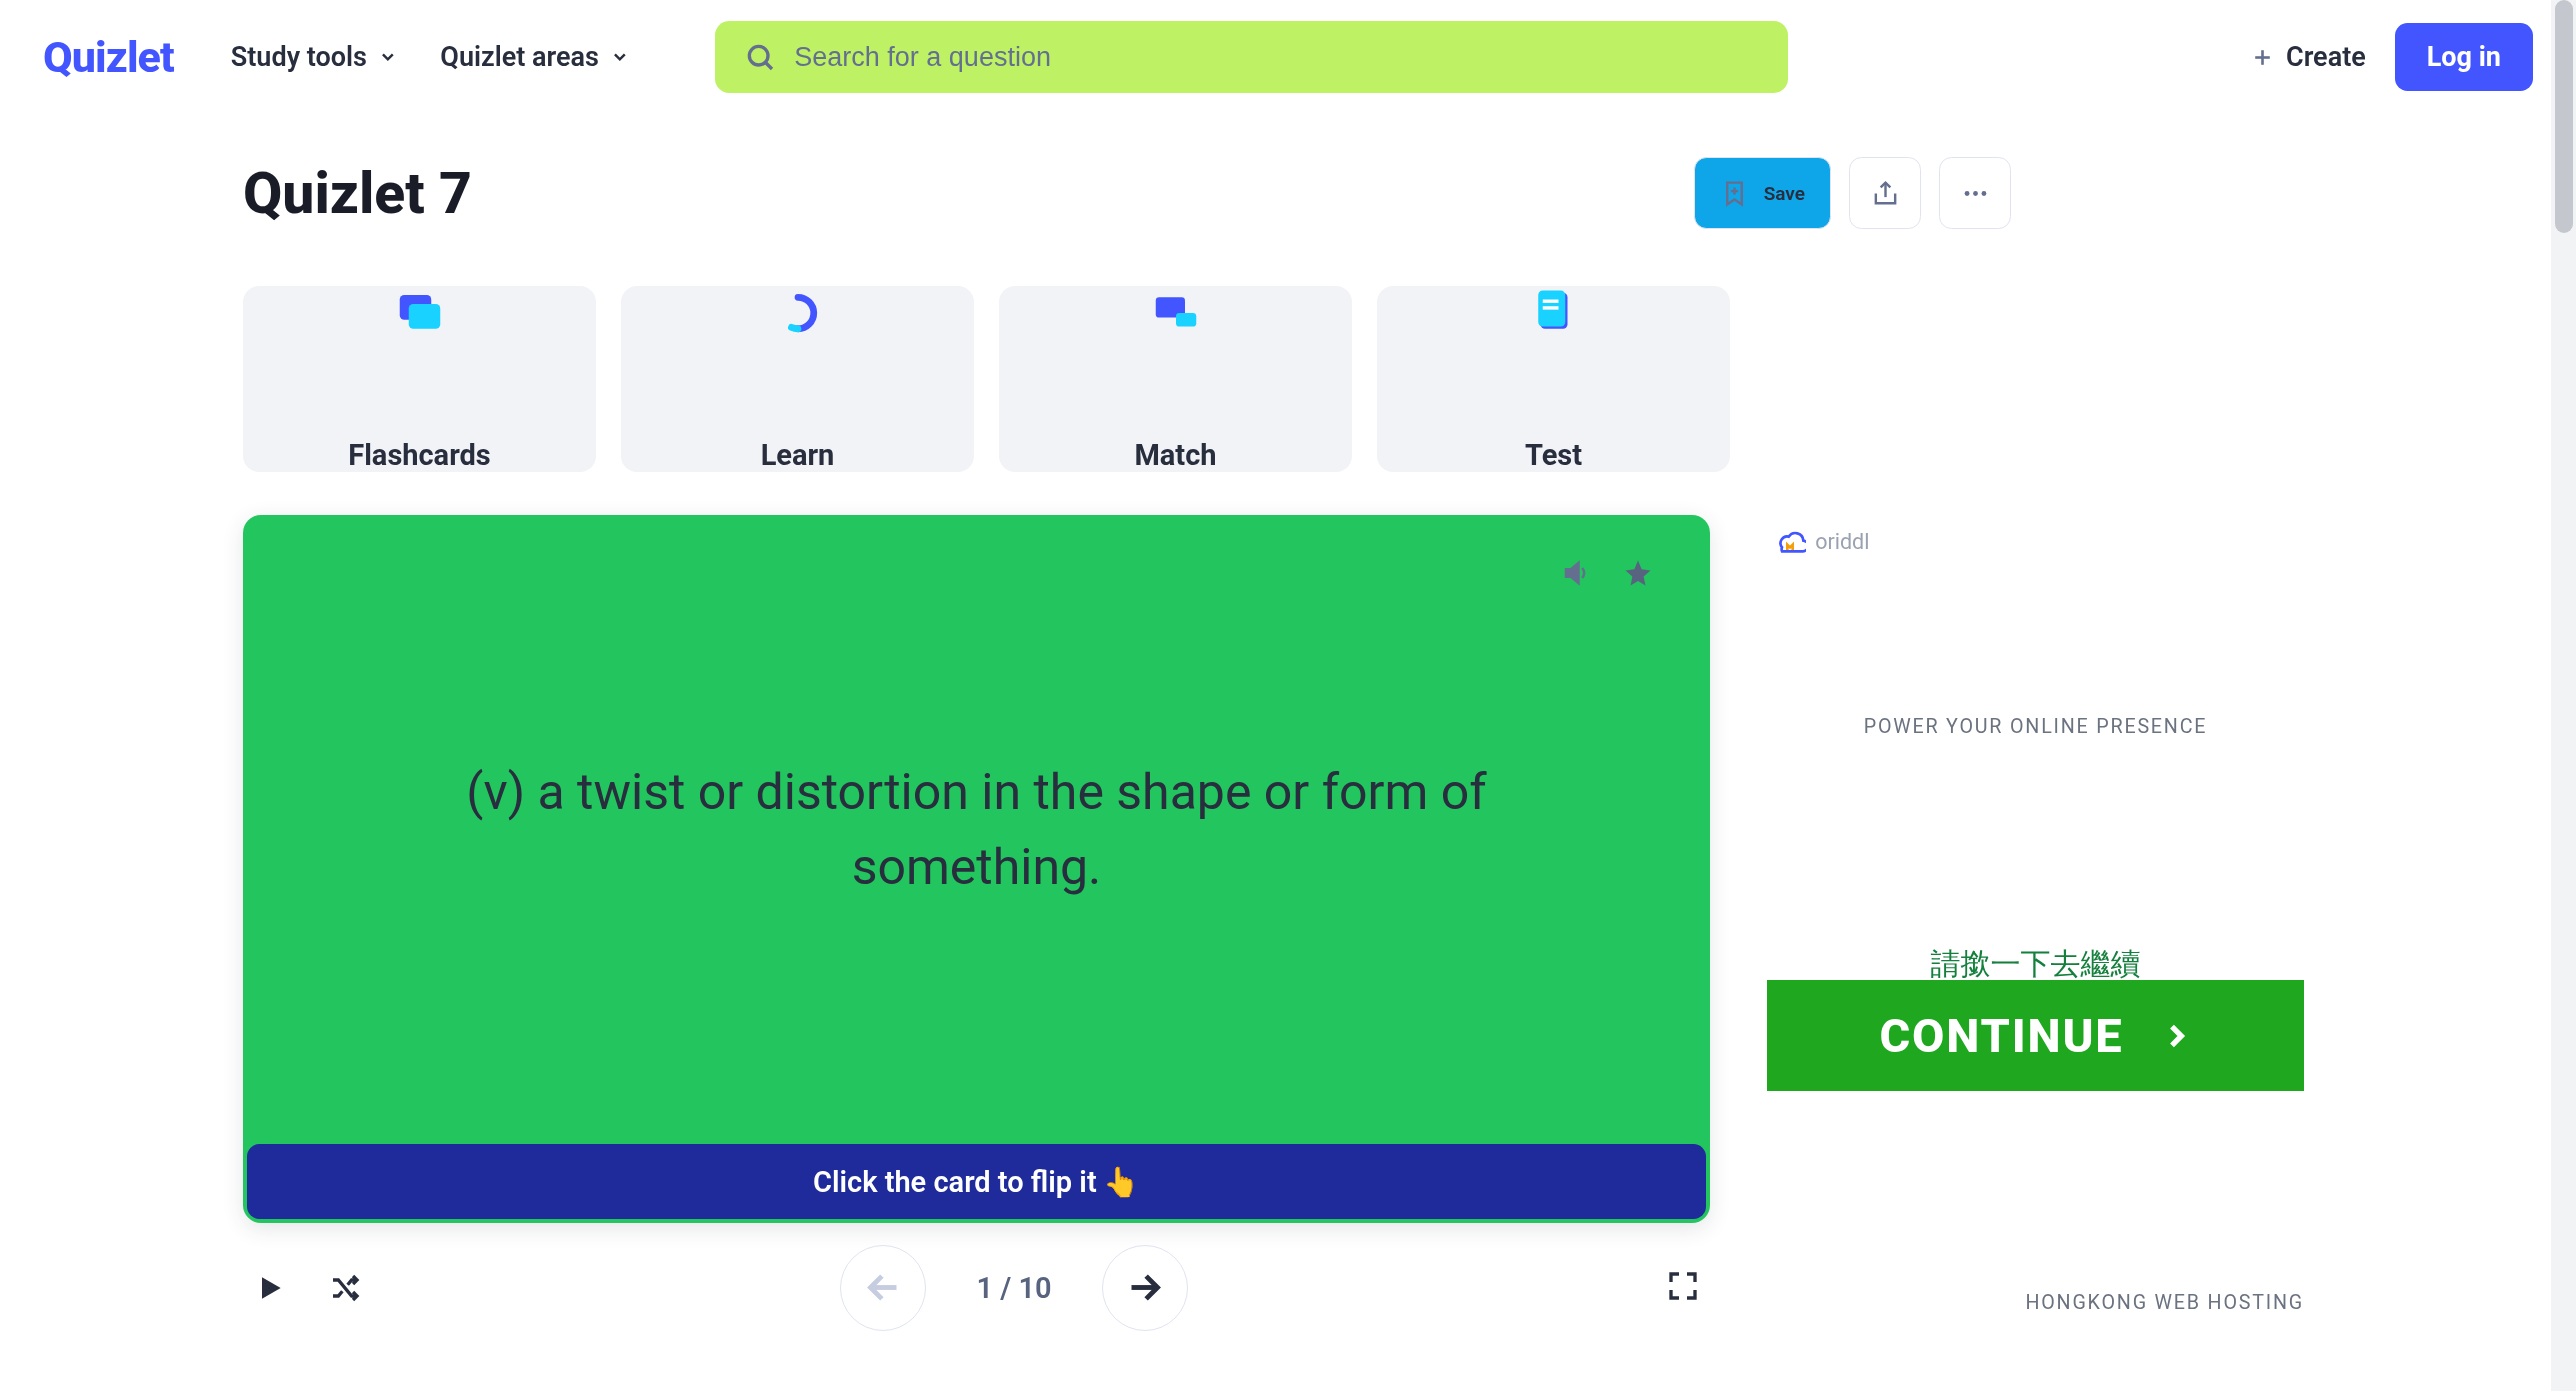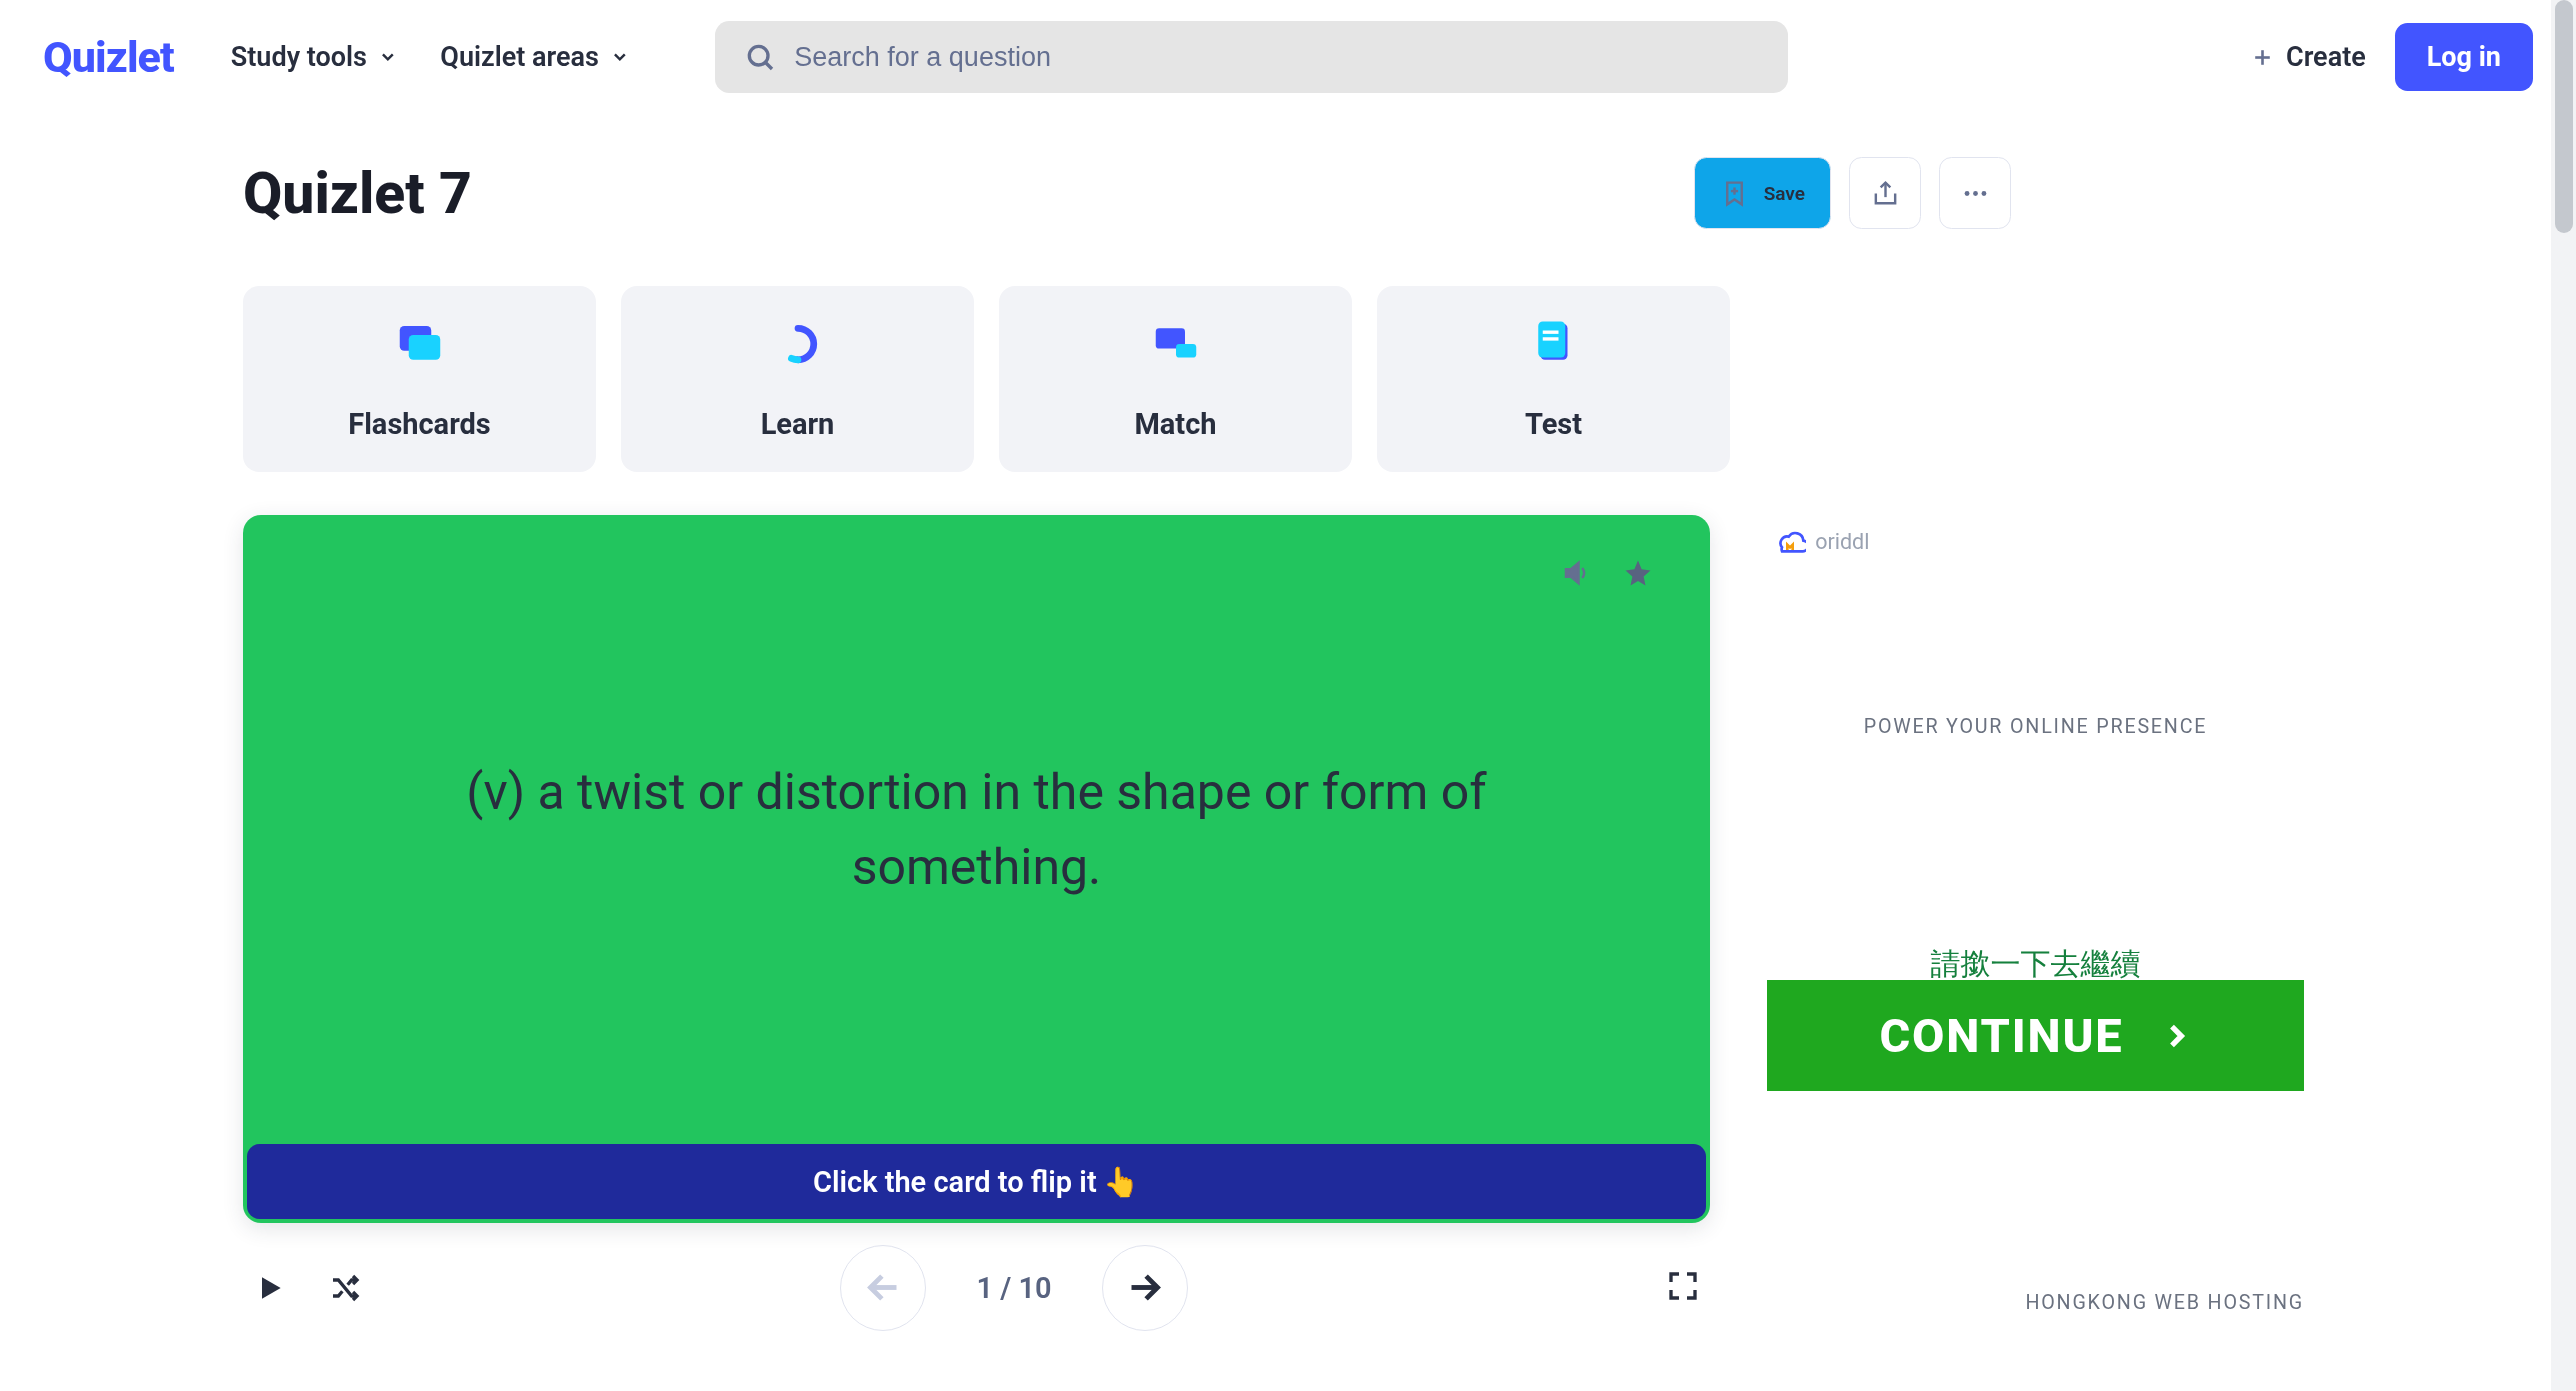--- a/index.html
+++ b/index.html
@@ -14,21 +14,21 @@
     font-size: 43px; font-weight: 800; color: #4255ff; letter-spacing: -0.9px;
     display: inline-flex; align-items: center;
   }
   .nav-menus { display: flex; gap: 43px; margin-left: 57px; }
   .nav-menu-item {
     font-size: 27px; font-weight: 600; color: #282e3e; display: inline-flex;
     align-items: center; gap: 10.7px; cursor: pointer;
   }
   .chev { width: 19.7px; height: 19.7px; }
   .search-wrap {
-    margin-left: 86px; flex: 0 0 1073px; height: 72px; background: #e5e5e5;
+    margin-left: 86px; flex: 0 0 1073px; height: 72px; background: #bef264;
     border-radius: 14.3px; display: flex; align-items: center; padding: 0 29px;
   }
   .search-icon { width: 32px; height: 32px; color: #646f90; }
   .search-input {
     border: none; background: transparent; font-size: 27px; color: #646f90;
     margin-left: 18px; flex: 1; outline: none;
   }
   .search-input::placeholder { color: #646f90; }
   .nav-right { margin-left: auto; display: flex; gap: 29px; align-items: center; }
   .create-btn {
@@ -55,21 +55,21 @@
     width: 72px; height: 72px; border: 1.8px solid #e1e4ef; border-radius: 12.5px;
     background: #fff; display: inline-flex; align-items: center; justify-content: center;
     cursor: pointer;
   }
   .ic { width: 29px; height: 29px; color: #646f90; }
 
   
   .modes { display: flex; gap: 25px; margin-top: 57px; }
   .mode {
     flex: 0 0 353px; height: 186px; background: #f2f3f7; border-radius: 16px;
-    display: flex; flex-direction: column; align-items: center; justify-content: center;
+    display: flex; flex-direction: column; align-items: center; justify-content: space-between;
     gap: 36px; font-size: 29px; font-weight: 700; color: #282e3e; cursor: pointer;
   }
   .mode svg { width: 54px; height: 54px; }
 
   
   .card-area { margin-top: 43px; display: flex; gap: 57px; }
   .card-col { flex: 0 0 1467px; }
   .card {
     position: relative; width: 1467px; height: 708px; background: #22c55e;
     border-radius: 18px; box-shadow: 0 5.4px 21.5px rgba(40,46,62,0.12);

